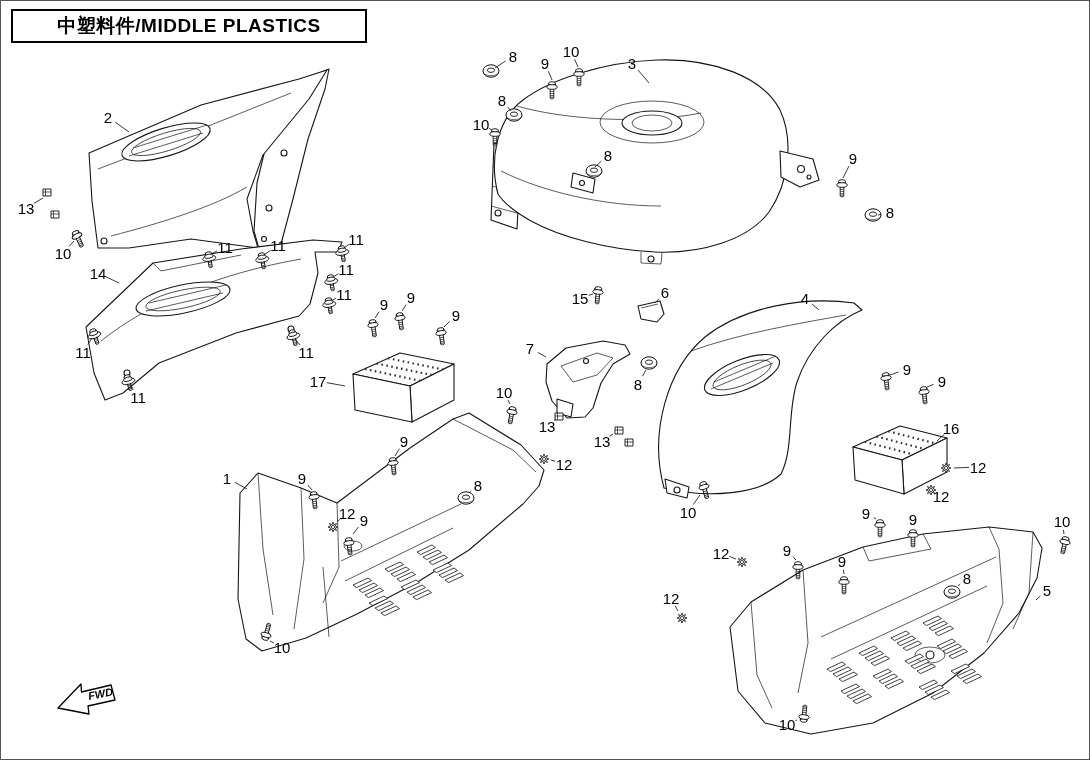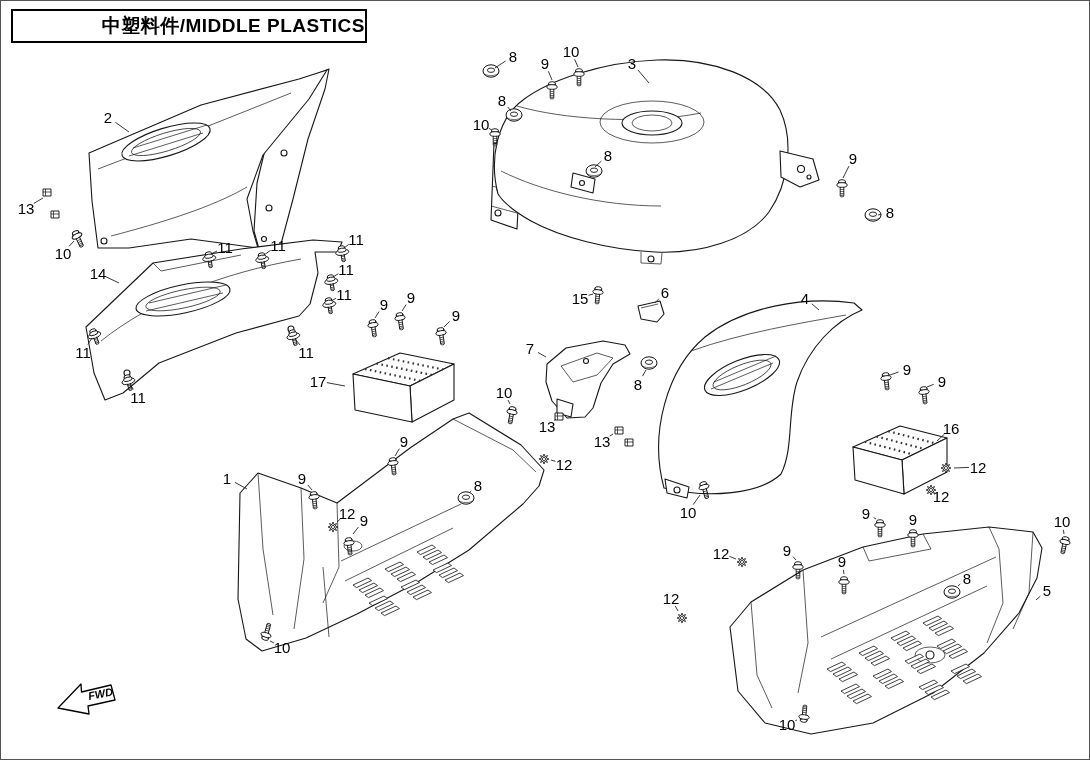--- a/index.html
+++ b/index.html
@@ -1,20 +1,20 @@
 <!DOCTYPE html>
 <html><head>
 <meta charset="utf-8">
 <style>
   * { margin:0; padding:0; box-sizing:border-box; }
   html,body { background:#ffffff; font-family:"Liberation Sans", sans-serif; }
   .page { position:relative; width:1090px; height:760px; background:#fff; border:1px solid #555; overflow:hidden; }
   .title-box {
     position:absolute; left:10px; top:8px; width:356px; height:34px;
-    border:2px solid #000; display:flex; align-items:center; justify-content:flex-end;
+    border:2px solid #000; display:flex; align-items:center; justify-content:center;
     font-size:19px; font-weight:bold; letter-spacing:.5px; color:#000; background:#fff; z-index:5;
   }
   svg.diagram { position:absolute; left:0; top:0; }
   .part path, .part ellipse, .part circle, .part rect {
     fill:#ffffff; stroke:#161616; stroke-width:1.1; stroke-linejoin:round;
   }
   .thin { fill:none !important; stroke:#161616 !important; stroke-width:.7 !important; }
   .dots { fill:none !important; stroke:#333 !important; stroke-width:2.2 !important; stroke-dasharray:1.6 3.4; }
   .leader { stroke:#222; stroke-width:.9; }
   .callout {

